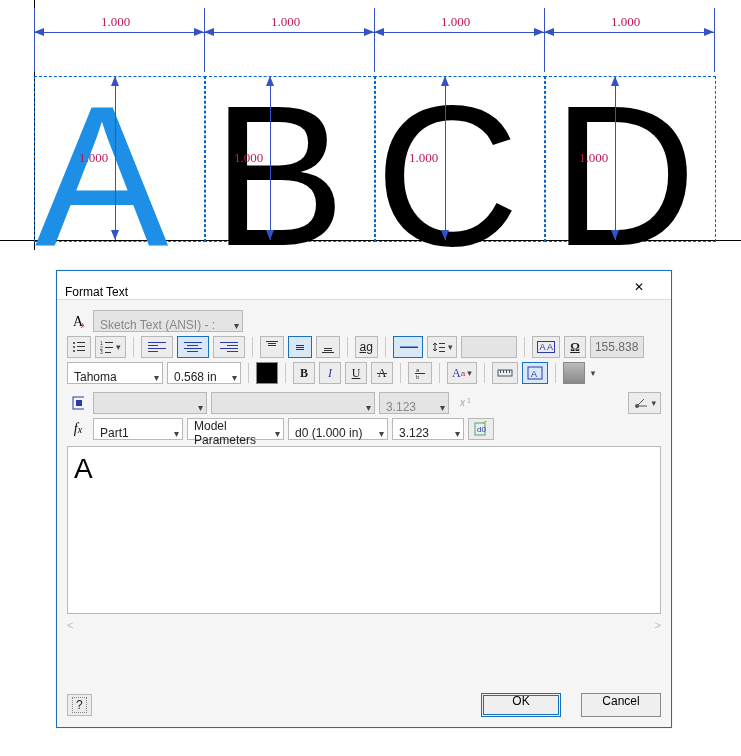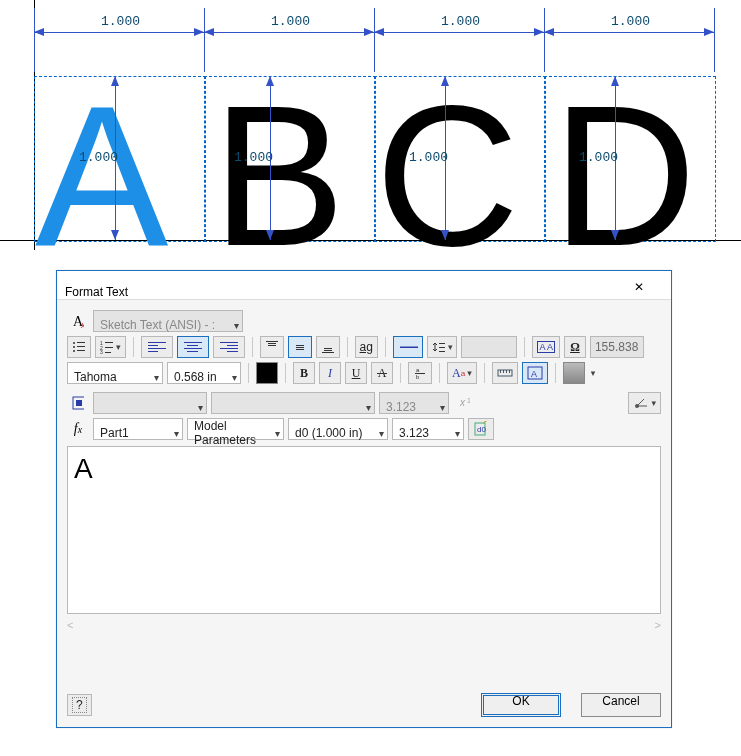--- a/index.html
+++ b/index.html
@@ -9,21 +9,21 @@
   #canvas { position: absolute; left: 0; top: 0; width: 741px; height: 250px; }
   .axis-line { position: absolute; background: #000; }
   .axis-h { left: 0; top: 240px; height: 1px; width: 741px; }
   .axis-v { left: 34px; top: 0; width: 1px; height: 250px; }
 
   .sel-box { position: absolute; border: 1px dashed #0066cc; pointer-events:none; }
 
   .glyph { position: absolute; font-family: Tahoma, sans-serif; font-size: 200px; line-height: 1; font-weight: 400; color: #000; top: 76px; pointer-events:none; }
   .glyph.sel { color: #1d8fe6; }
 
-  .dim-label { position: absolute; font-size: 13px; color: #0c4a6e; font-family: Liberation Mono, monospace; pointer-events:none; }
+  .dim-label { position: absolute; font-size: 13px; color: #be185d; font-family: Liberation Serif, serif; pointer-events:none; }
 
   
   .dim-h-line { position: absolute; height: 1px; background: #3352c7; }
   .dim-tick { position: absolute; width: 1px; background: #3352c7; }
   .dim-v-line { position: absolute; width: 1px; background: #3352c7; }
   .arrow-l, .arrow-r, .arrow-u, .arrow-d { position:absolute; width:0; height:0; }
   .arrow-l { border-top:4px solid transparent; border-bottom:4px solid transparent; border-right:10px solid #3352c7; }
   .arrow-r { border-top:4px solid transparent; border-bottom:4px solid transparent; border-left:10px solid #3352c7; }
   .arrow-u { border-left:4px solid transparent; border-right:4px solid transparent; border-bottom:10px solid #3352c7; }
   .arrow-d { border-left:4px solid transparent; border-right:4px solid transparent; border-top:10px solid #3352c7; }

